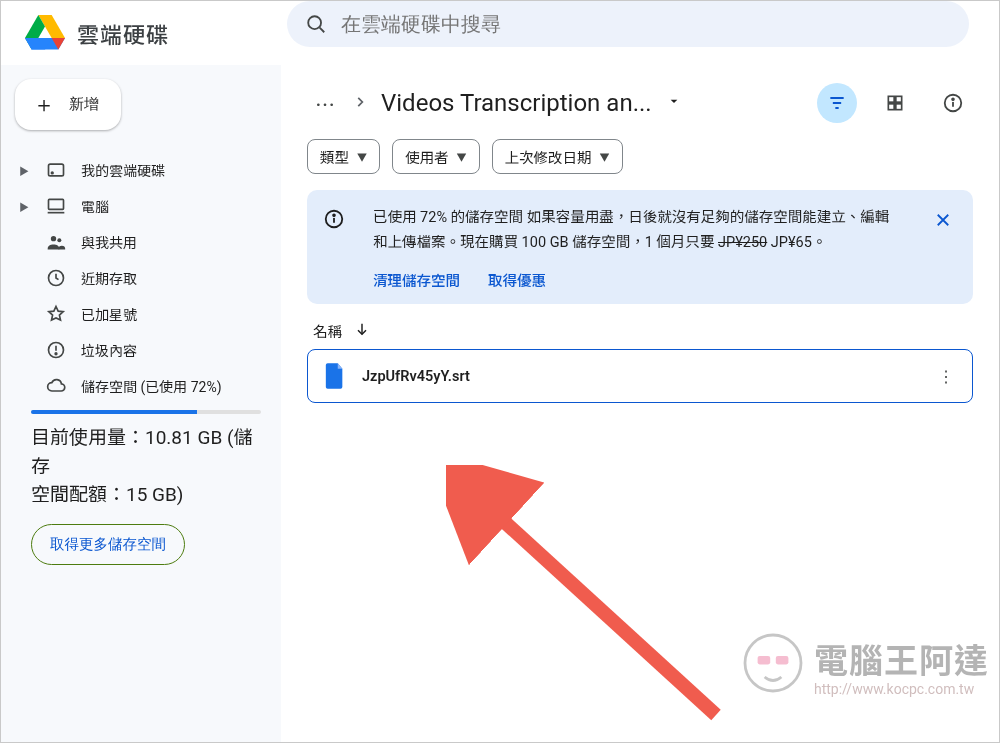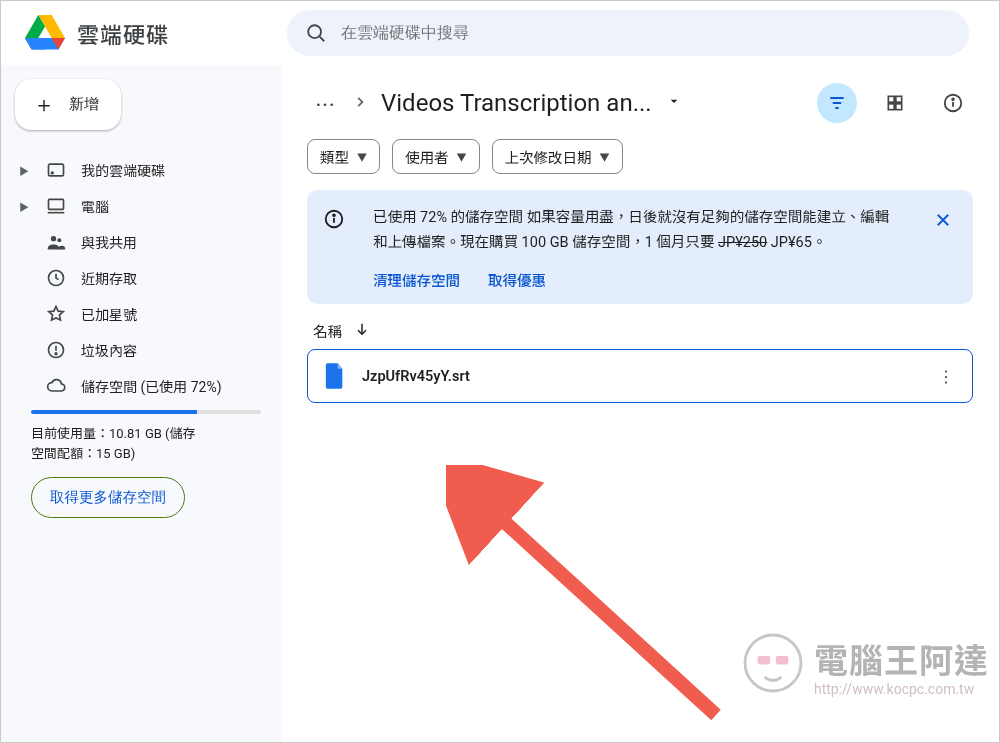--- a/index.html
+++ b/index.html
@@ -1,43 +1,43 @@
 <!DOCTYPE html>
 <html><head>
 <meta charset="utf-8">
 <style>
   * { box-sizing: border-box; margin: 0; padding: 0; }
   html, body { width: 1000px; height: 743px; font-family: "Roboto", "Noto Sans TC", Arial, sans-serif; color: #202124; background: #fff; overflow: hidden; }
   body { border: 1px solid #c9c9c9; }
 
   
-  .header { display: flex; align-items: center; height: 64px; padding: 0 20px 0 24px; }
+  .header { display: flex; height: 64px; padding: 0 20px 0 24px; }
   .brand { display: flex; align-items: center; gap: 12px; width: 262px; }
   .brand-logo svg { width: 40px; height: 36px; display: block; }
   .brand-title { font-size: 22px; font-weight: 500; color: #3c4043; letter-spacing: 1px; }
   .search-wrap { flex: 1; display: flex; align-items: center; gap: 14px; background: #edf2fb; border-radius: 28px; height: 46px; padding: 0 18px; margin-right: 10px; }
-  .search-wrap input { flex: 1; border: none; background: transparent; font-size: 16px; color: #5f6368; outline: none; }
+  .search-wrap input { flex: 1; border: none; background: transparent; font-size: 20px; color: #5f6368; outline: none; }
   .icon { color: #444746; display: inline-flex; }
 
   
   .body { display: flex; height: calc(100% - 64px); }
 
   
   .sidebar { width: 280px; background: #f7f9fc; padding: 10px 14px 20px 14px; display: flex; flex-direction: column; }
   .new-btn { display: flex; align-items: center; gap: 14px; background: #fff; border: 0; border-radius: 16px; padding: 16px 22px 16px 18px; box-shadow: 0 1px 3px rgba(0,0,0,.2), 0 1px 2px rgba(0,0,0,.12); font-size: 15px; font-weight: 500; color: #1f1f1f; cursor: pointer; width: fit-content; margin: 4px 0 22px 0; }
   .new-btn .plus { font-size: 22px; line-height: 0; }
 
   .nav-item { display: flex; align-items: center; gap: 14px; padding: 6px 8px 6px 2px; margin: 2px 0; border-radius: 18px; font-size: 14px; color: #1f1f1f; cursor: pointer; }
   .nav-item .chev { width: 14px; display: inline-flex; justify-content: center; font-size: 10px; color: #5f6368; }
   .nav-item .ic { width: 22px; display: inline-flex; justify-content: center; }
 
   .storage-bar { height: 4px; background: #e0e0e0; border-radius: 2px; margin: 6px 6px 10px 16px; position: relative; overflow: hidden; }
   .storage-bar > div { position: absolute; top: 0; left: 0; bottom: 0; width: 72%; background: #1a73e8; }
 
-  .usage-text { font-size: 13px; color: #1f1f1f; line-height: 1.5; padding: 0 6px 0 16px; }
+  .usage-text { font-size: 19px; color: #1f1f1f; line-height: 1.5; padding: 0 6px 0 16px; }
   .more-storage { margin: 14px 0 0 16px; border: 1px solid #4d7c0f; border-radius: 22px; padding: 10px 18px; color: #0b57d0; background: transparent; font-size: 14.5px; font-weight: 500; cursor: pointer; width: fit-content; }
 
   
   .main { flex: 1; background: #fff; border-top-left-radius: 18px; padding: 18px 26px 0 26px; position: relative; overflow: hidden; }
   .crumbs { display: flex; align-items: center; gap: 10px; }
   .crumbs .dots { width: 36px; height: 36px; display: flex; align-items: center; justify-content: center; font-size: 20px; color: #444746; cursor: pointer; }
   .crumbs .sep { color: #5f6368; }
   .crumbs .title { font-size: 24px; color: #1f1f1f; margin: 0 4px; white-space: nowrap; }
   .crumbs .drop { color: #1f1f1f; }
   .crumbs-spacer { flex: 1; }

